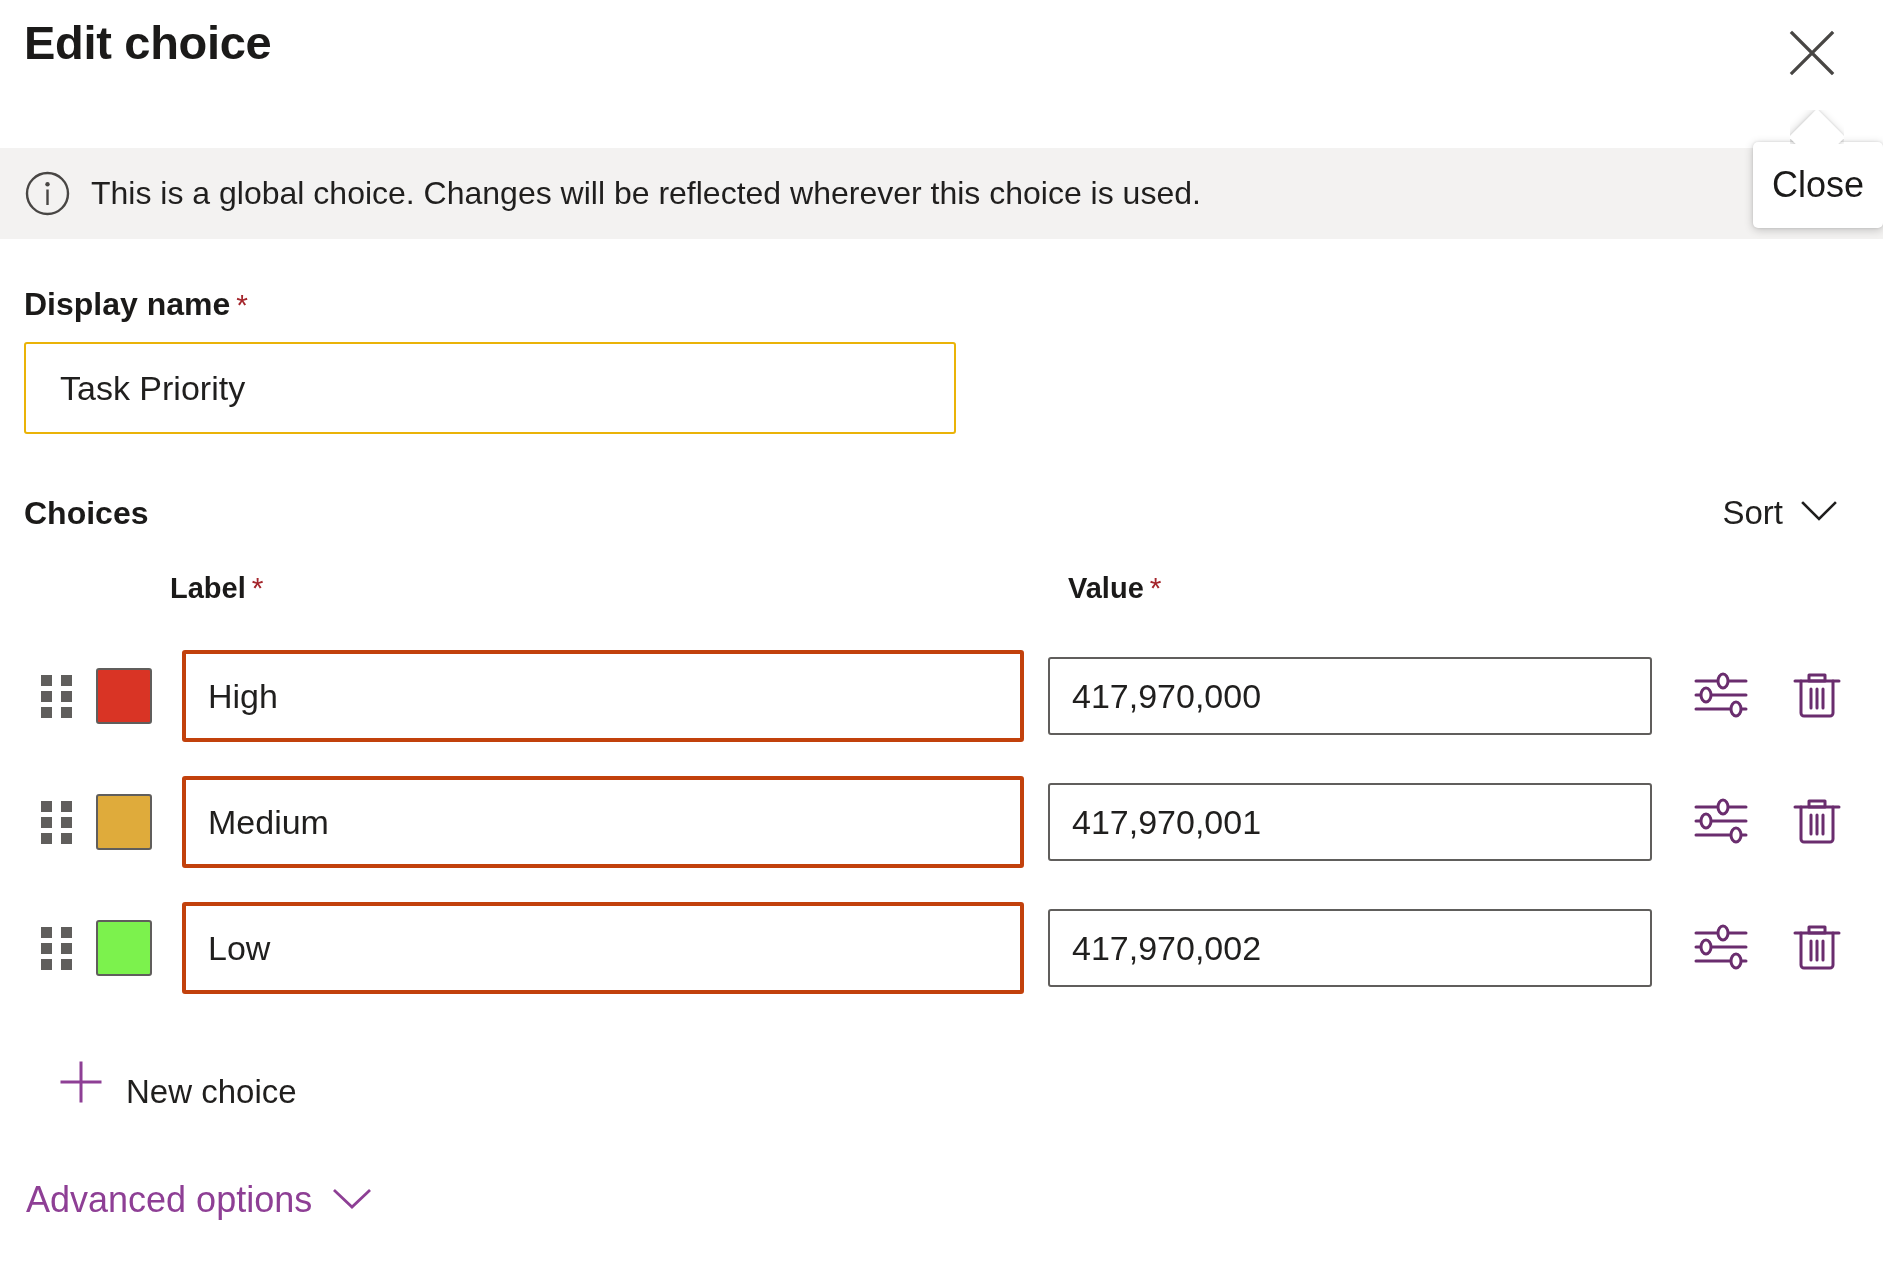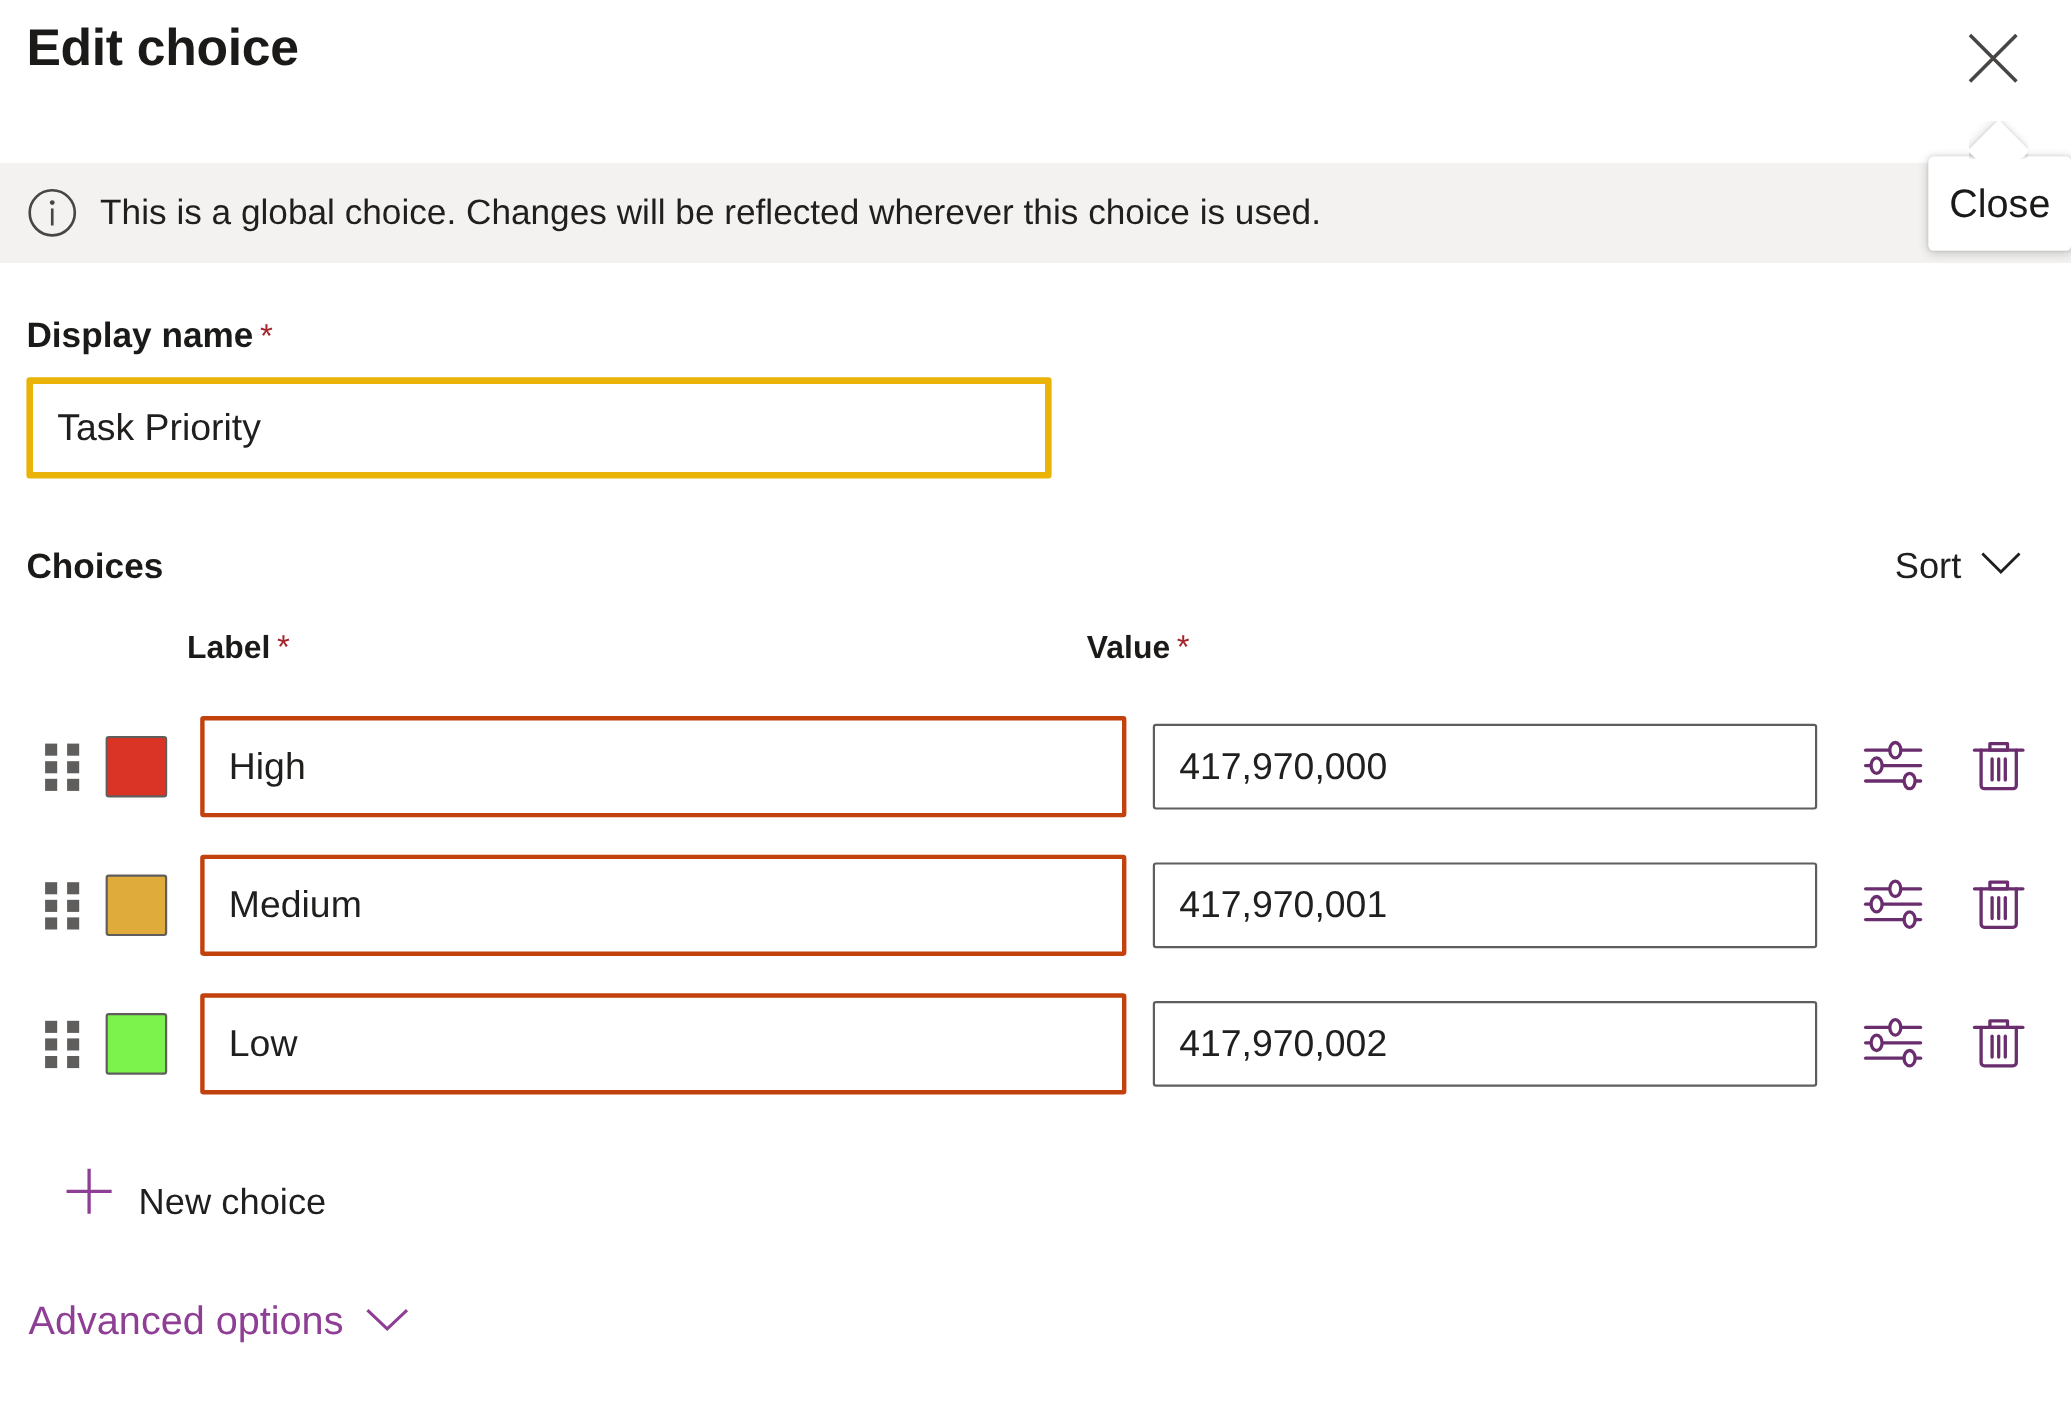--- a/index.html
+++ b/index.html
@@ -133,27 +133,27 @@
     font-weight: 400;
     font-size: 30px;
     margin-left: 6px;
   }
 
   .text-input {
     display: block;
     margin: 22px 0 0 24px;
     width: 932px;
     height: 92px;
-    border: 6px solid #eab308;
+    border: 2px solid #eab308;
     border-radius: 3px;
     background: #ffffff;
     font-family: "Liberation Sans", sans-serif;
     font-size: 34px;
     color: #201f1e;
-    padding: 0 22px;
+    padding: 0 34px;
     outline: none;
   }
 
   
   .choices-header {
     display: flex;
     align-items: center;
     justify-content: space-between;
     margin: 58px 40px 0 24px;
   }
@@ -185,21 +185,21 @@
     margin-top: 40px;
   }
   .col-head {
     position: absolute;
     font-size: 29px;
     font-weight: 700;
     color: #1b1a19;
     line-height: 1;
   }
   .col-head.label-col { left: 170px; }
-  .col-head.value-col { left: 988px; }
+  .col-head.value-col { left: 1068px; }
 
   .choice-rows { margin-top: 8px; }
 
   .choice-row {
     position: relative;
     height: 126px;
     display: flex;
     align-items: center;
   }
   .drag-handle {

